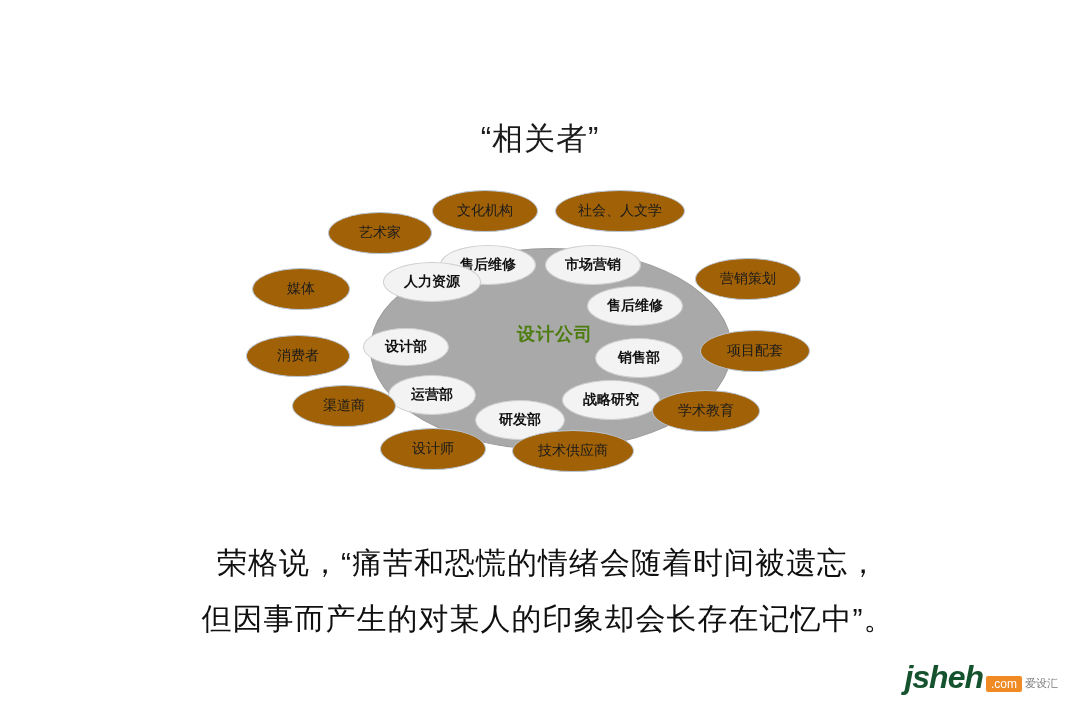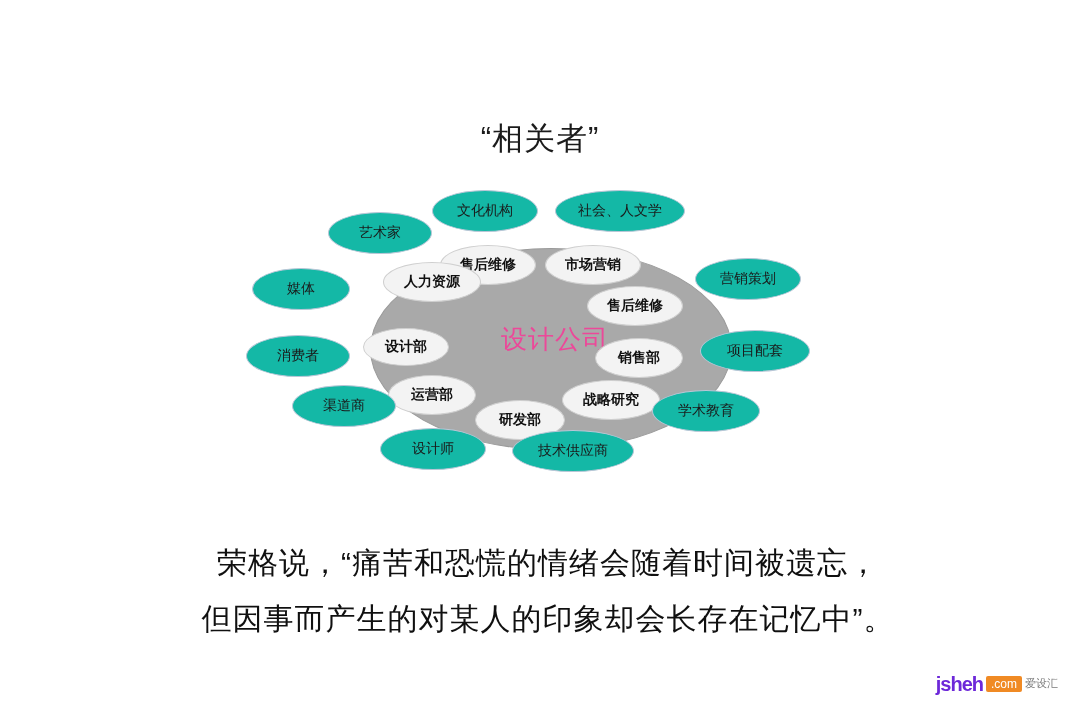--- a/index.html
+++ b/index.html
@@ -48,44 +48,45 @@
     background: #a9a9a9;
     border-radius: 50%;
     border: 1px solid #9a9a9a;
   }
   .core-label {
     position: absolute;
     left: 215px;
     top: 132px;
     width: 200px;
     text-align: center;
-    font-size: 26px;
-    color: #ec4899;
+    font-size: 18px;
+    color: #4d7c0f;
     letter-spacing: 1px;
+    font-weight: bold;
   }
   .node {
     position: absolute;
     display: flex;
     align-items: center;
     justify-content: center;
     border-radius: 50%;
     text-align: center;
     line-height: 1.1;
     box-sizing: border-box;
     white-space: nowrap;
   }
   .node.inner {
     background: #f3f3f3;
     border: 1px solid #cfcfcf;
     color: #111111;
     font-size: 14px;
     font-weight: bold;
   }
   .node.outer {
-    background: #14b8a6;
+    background: #a16207;
     border: 1px solid #b9c6d6;
     color: #1a1a1a;
     font-size: 14px;
   }
 
   
   .quote {
     position: absolute;
     left: 0;
     top: 535px;
@@ -101,23 +102,24 @@
   
   .watermark {
     position: absolute;
     right: 22px;
     bottom: 14px;
     display: flex;
     align-items: flex-end;
     gap: 3px;
   }
   .watermark .wm-main {
-    font-size: 20px;
+    font-size: 32px;
     font-weight: bold;
-    color: #6d28d9;
+    color: #14532d;
+    font-style: italic;
     letter-spacing: -1px;
   }
   .watermark .wm-com {
     font-size: 12px;
     color: #ffffff;
     background: #f08a24;
     padding: 1px 5px;
     border-radius: 2px;
     margin-bottom: 4px;
     text-align: right;

